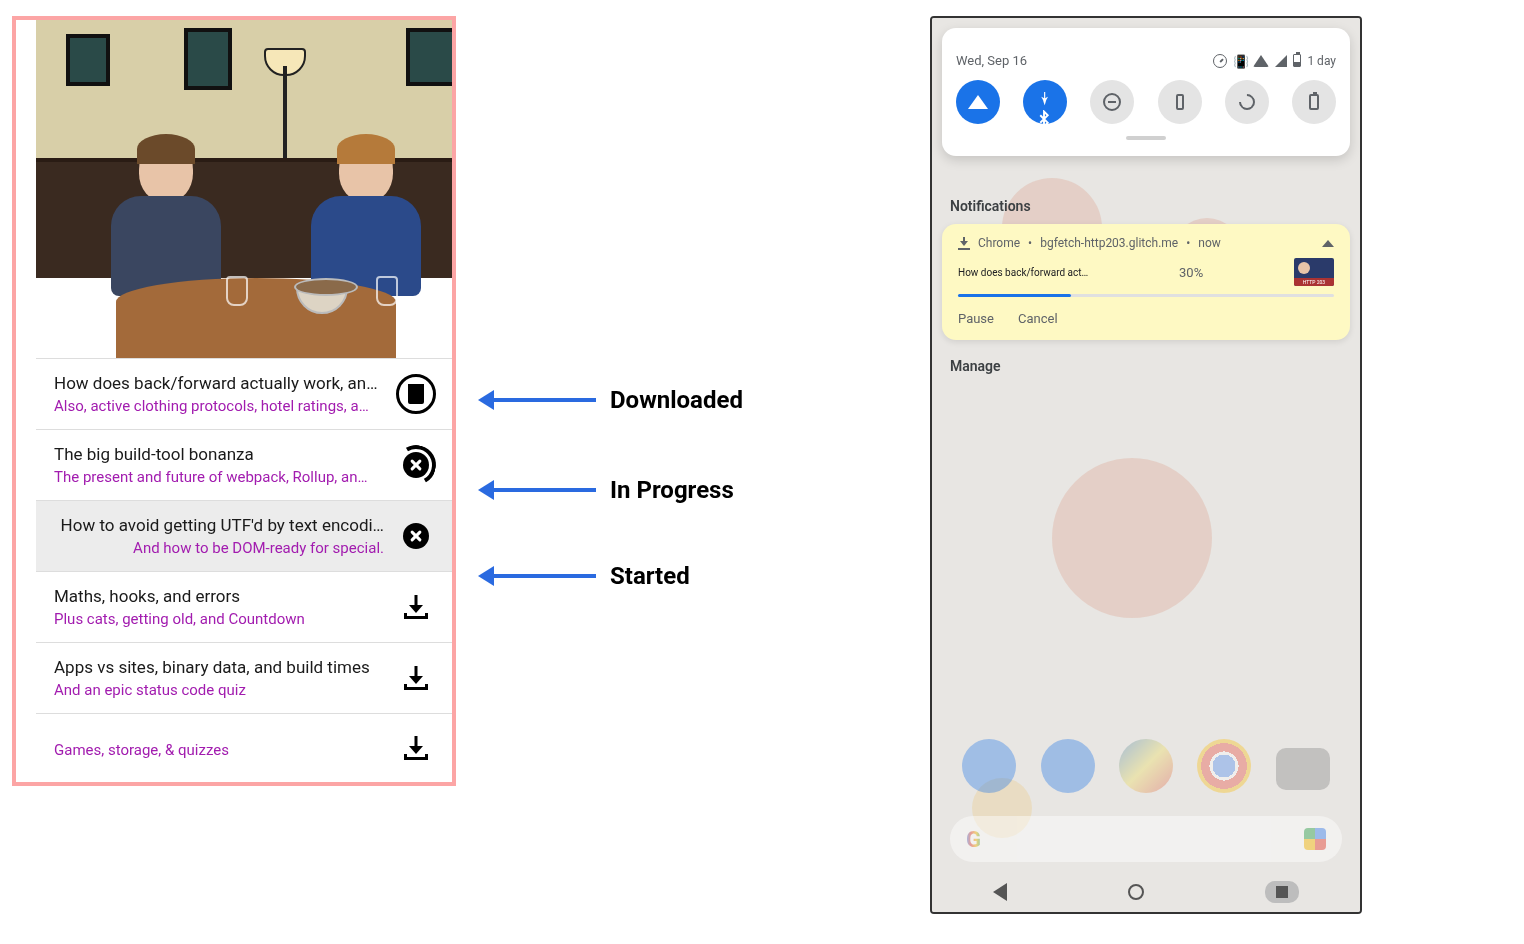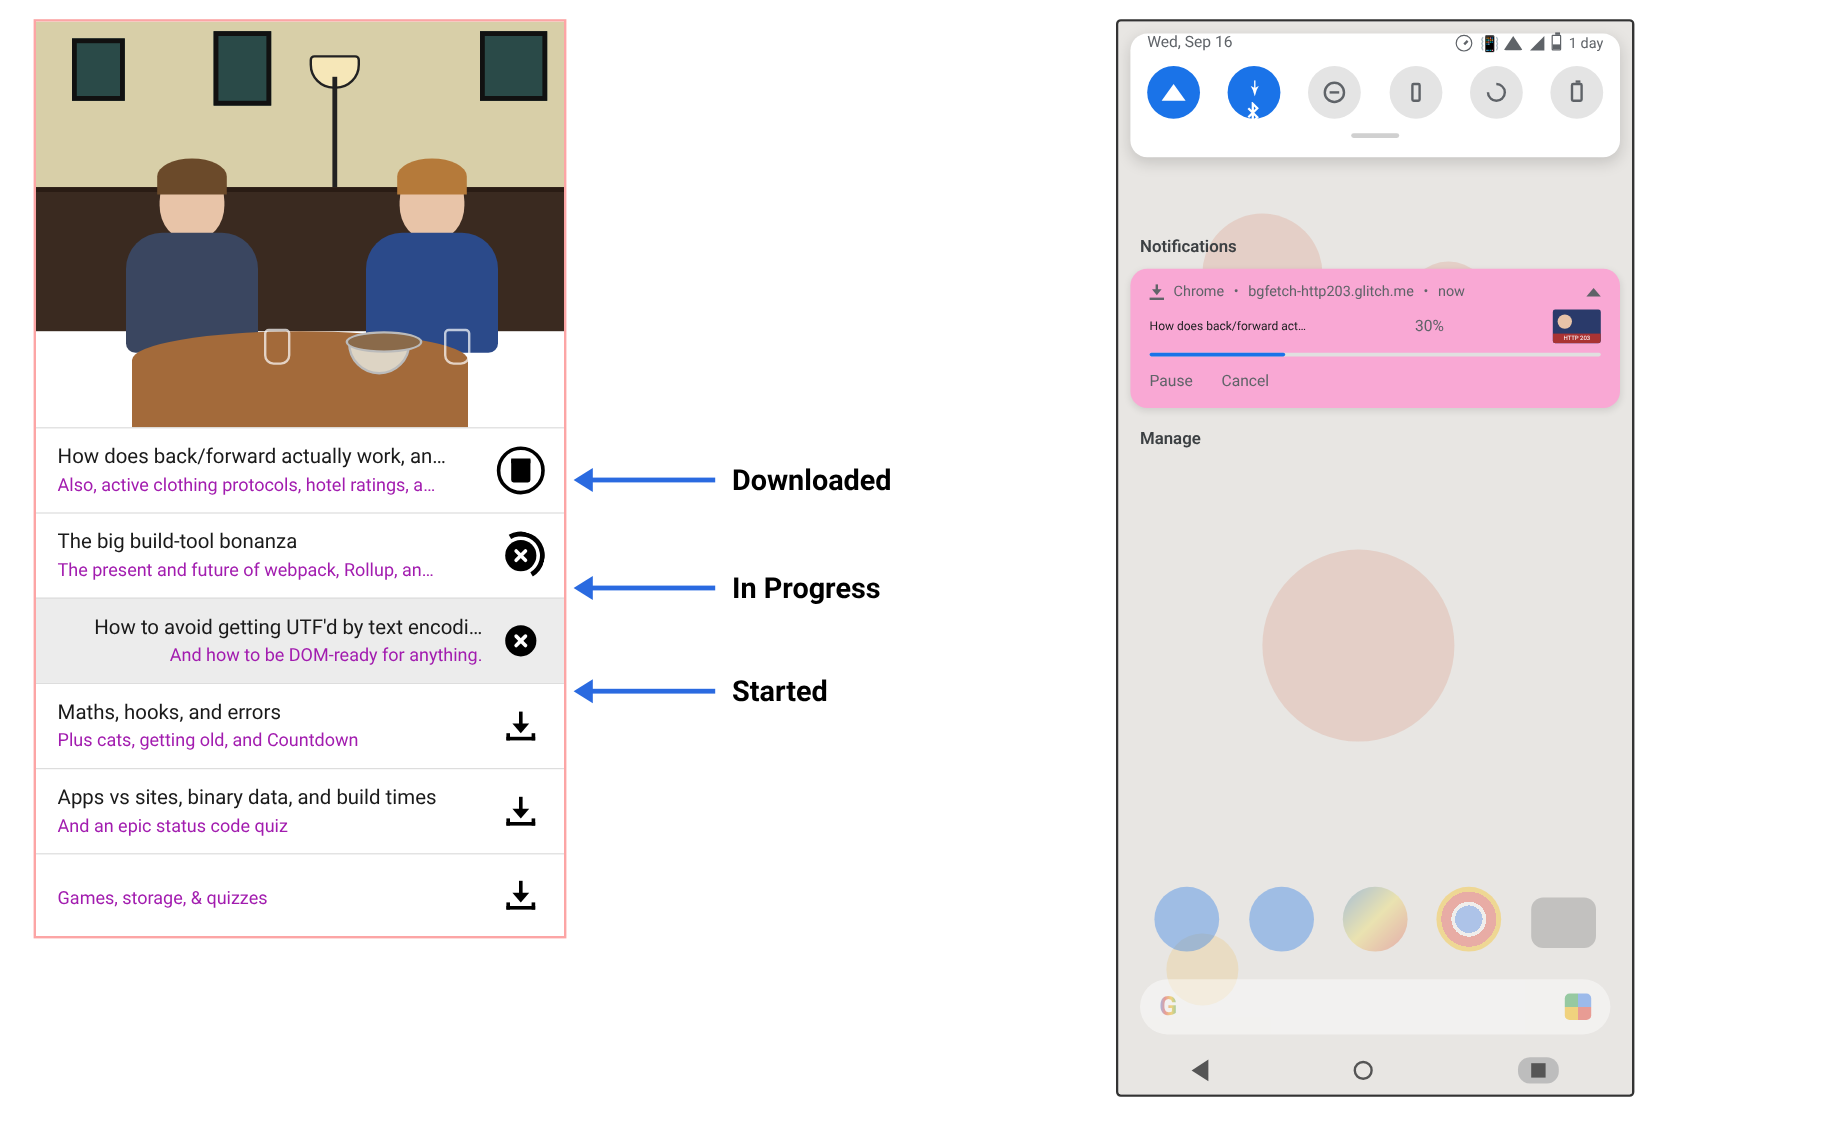--- a/index.html
+++ b/index.html
@@ -6,25 +6,26 @@
     body {
       font-family: -apple-system, BlinkMacSystemFont, "Segoe UI", Roboto, Arial, sans-serif;
       background: #fff;
       width: 1524px;
       height: 944px;
       position: relative;
     }
     
     .left-panel {
       position: absolute;
-      left: 28px;
+      left: 12px;
       top: 16px;
       width: 444px;
-      border: 2px solid #fca5a5;
+      border: 4px solid #fca5a5;
       background: #fff;
+      padding-left: 20px;
     }
     .hero-image {
       width: 100%;
       height: 338px;
       position: relative;
       overflow: hidden;
     }
     
     .hero-bg {
       position:absolute; inset:0;
@@ -110,31 +111,31 @@
     .di-cam{width:54px;height:42px;border-radius:10px;background:#7a7a7a;margin-top:6px;}
     .searchbar{position:absolute;left:18px;right:18px;bottom:50px;height:46px;background:#fff;border-radius:24px;opacity:.45;display:flex;align-items:center;padding:0 16px;justify-content:space-between;}
     .g-logo{font-weight:700;font-size:22px;background:linear-gradient(90deg,#4285f4,#ea4335,#fbbc05,#34a853);-webkit-background-clip:text;color:transparent;}
     .assist{width:22px;height:22px;background:conic-gradient(#4285f4 0 25%,#ea4335 0 50%,#fbbc05 0 75%,#34a853 0);border-radius:4px;}
     .navbar{position:absolute;left:0;right:0;bottom:0;height:40px;display:flex;justify-content:space-around;align-items:center;}
     .nav-back{width:0;height:0;border-top:9px solid transparent;border-bottom:9px solid transparent;border-right:14px solid #555;}
     .nav-home{width:16px;height:16px;border:2px solid #555;border-radius:50%;}
     .nav-recent{width:34px;height:22px;border-radius:10px;background:#bdbdbd;display:flex;align-items:center;justify-content:center;}
     .nav-recent::before{content:"";width:12px;height:12px;background:#555;}
 
-    .qs-card{position:absolute;left:10px;right:10px;top:10px;background:#fff;border-radius:14px;box-shadow:0 4px 12px rgba(0,0,0,.15);padding:0 14px 16px;}
+    .qs-card{position:absolute;left:10px;right:10px;top:10px;background:#fff;border-radius:14px;box-shadow:0 4px 12px rgba(0,0,0,.15);padding:25px 14px 16px;}
     .qs-top{display:flex;justify-content:space-between;align-items:center;font-size:13px;color:#5f6368;}
     .qs-top-icons{display:flex;gap:6px;align-items:center;}
     .qs-row{display:flex;justify-content:space-between;margin-top:12px;}
     .qs-tile{width:44px;height:44px;border-radius:50%;background:#e4e4e4;display:flex;align-items:center;justify-content:center;color:#5f6368;}
     .qs-tile.on{background:#1a73e8;color:#fff;}
     .qs-handle{width:40px;height:4px;border-radius:2px;background:#d0d0d0;margin:12px auto 0;}
 
     .notif-section{position:absolute;left:10px;right:10px;top:180px;}
     .notif-header{font-size:14px;font-weight:600;color:#3c4043;margin:0 8px 10px;}
-    .notif-card{background:#f9a8d4;border-radius:14px;padding:12px 16px 14px;box-shadow:0 2px 6px rgba(0,0,0,.1);text-align:right;}
+    .notif-card{background:#fef9c3;border-radius:14px;padding:12px 16px 14px;box-shadow:0 2px 6px rgba(0,0,0,.1);text-align:right;}
     .notif-top{display:flex;align-items:center;gap:8px;font-size:12px;color:#5f6368;}
     .notif-top .expand{margin-left:auto;}
     .notif-body{display:flex;align-items:center;justify-content:space-between;margin-top:8px;}
     .notif-title{font-size:10px;color:#202124;white-space:nowrap;overflow:hidden;text-overflow:ellipsis;max-width:220px;}
     .notif-pct{font-size:13px;color:#5f6368;margin:3px 10px;}
     .notif-thumb{width:40px;height:28px;background:#2a3a6a;border-radius:2px;position:relative;overflow:hidden;}
     .notif-thumb::before{content:"";position:absolute;left:4px;top:4px;width:12px;height:12px;background:#e8c4a8;border-radius:50%;}
     .notif-thumb::after{content:"HTTP 203";position:absolute;left:0;right:0;bottom:0;font-size:5px;text-align:center;color:#fff;background:#a33;padding:1px 0;}
     .progress{height:3px;background:#e0e0e0;border-radius:2px;margin-top:8px;position:relative;}
     .progress-fill{position:absolute;left:0;top:0;bottom:0;background:#1a73e8;border-radius:2px;}
@@ -215,21 +216,21 @@
         <div class="list-icon">
           <div class="ic-progress">
             <div class="arc"></div>
             <div class="ic-cancel"></div>
           </div>
         </div>
       </div>
       <div class="list-item selected">
         <div class="list-text">
           <div class="list-title">How to avoid getting UTF'd by text encodi…</div>
-          <div class="list-sub">And how to be DOM-ready for anything.</div>
+          <div class="list-sub">And how to be DOM-ready for special.</div>
         </div>
         <div class="list-icon">
           <div class="ic-cancel"></div>
         </div>
       </div>
       <div class="list-item">
         <div class="list-text">
           <div class="list-title">Maths, hooks, and errors</div>
           <div class="list-sub">Plus cats, getting old, and Countdown</div>
         </div>

